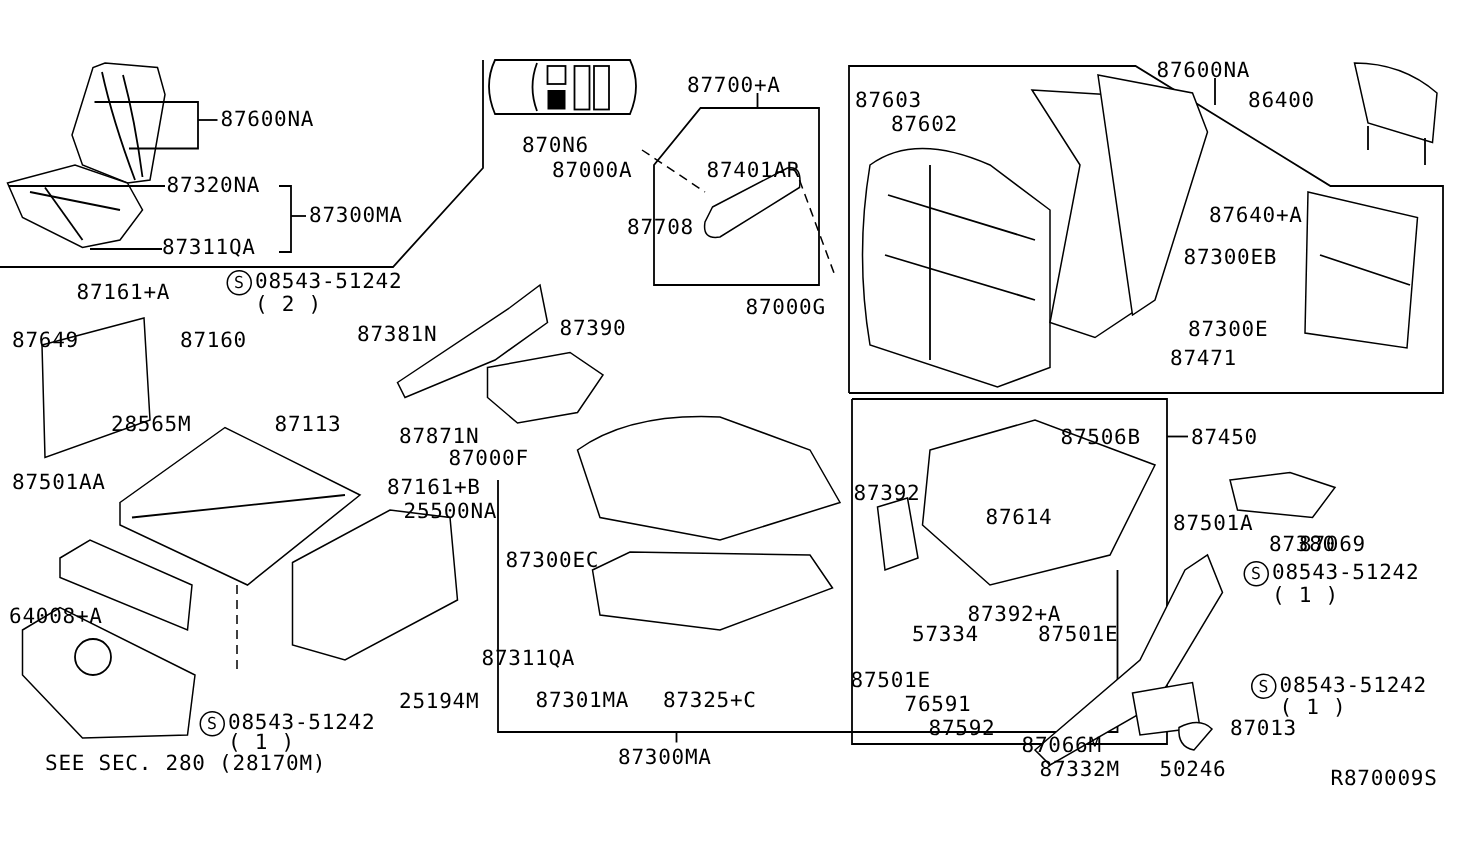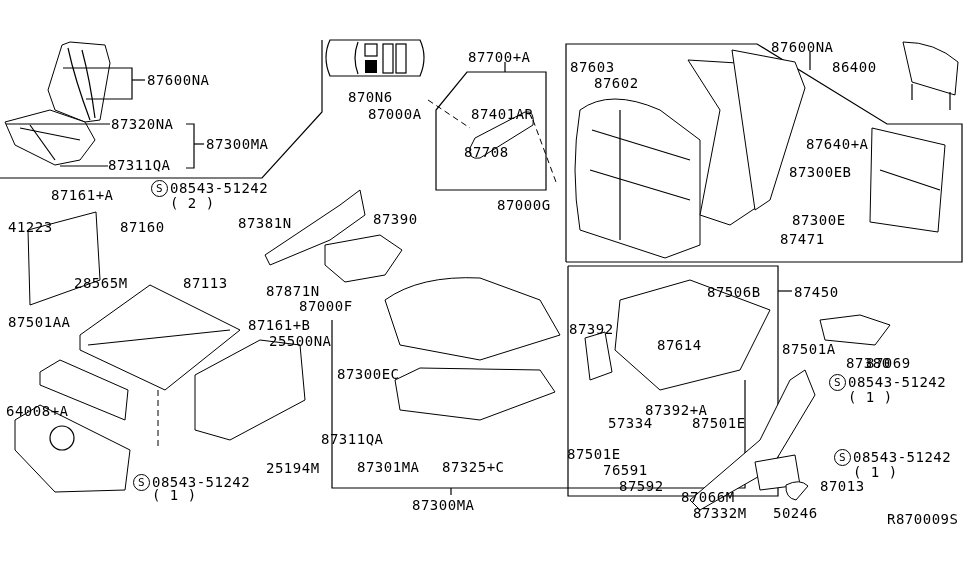--- a/index.html
+++ b/index.html
@@ -97,58 +97,59 @@
 
 
 <span class="lbl" style="left:147px;top:73px">87600NA</span>
 <span class="lbl" style="left:111px;top:117px">87320NA</span>
 <span class="lbl" style="left:206px;top:137px">87300MA</span>
 <span class="lbl" style="left:108px;top:158px">87311QA</span>
 
 
 <span class="lbl" style="left:348px;top:90px">870N6</span>
 <span class="lbl" style="left:368px;top:107px">87000A</span>
-<span class="lbl" style="left:468px;top:50px">87700+A</span>
+<span class="lbl" style="left:458px;top:50px">87700+A</span>
 <span class="lbl" style="left:471px;top:107px">87401AR</span>
-<span class="lbl" style="left:464px;top:145px">87708</span>
+<span class="lbl" style="left:418px;top:145px">87708</span>
 <span class="lbl" style="left:497px;top:198px">87000G</span>
 
 
 <span class="lbl" style="left:570px;top:60px">87603</span>
 <span class="lbl" style="left:594px;top:76px">87602</span>
 <span class="lbl" style="left:771px;top:40px">87600NA</span>
 <span class="lbl" style="left:832px;top:60px">86400</span>
 <span class="lbl" style="left:806px;top:137px">87640+A</span>
 <span class="lbl" style="left:789px;top:165px">87300EB</span>
 <span class="lbl" style="left:792px;top:213px">87300E</span>
 <span class="lbl" style="left:780px;top:232px">87471</span>
 
 
 <span class="lbl" style="left:51px;top:188px">87161+A</span>
-<span class="lbl" style="left:8px;top:220px">41223</span>
+<span class="lbl" style="left:8px;top:220px">87649</span>
 <span class="lbl" style="left:120px;top:220px">87160</span>
 <span class="lbl" style="left:74px;top:276px">28565M</span>
 <span class="lbl" style="left:183px;top:276px">87113</span>
 <span class="lbl" style="left:8px;top:315px">87501AA</span>
 <span class="lbl" style="left:151px;top:180px"><span class="s-icon">S</span><span>08543-51242</span></span>
 <span class="lbl" style="left:170px;top:196px">( 2 )</span>
 
 
 <span class="lbl" style="left:238px;top:216px">87381N</span>
 <span class="lbl" style="left:373px;top:212px">87390</span>
 <span class="lbl" style="left:266px;top:284px">87871N</span>
 <span class="lbl" style="left:299px;top:299px">87000F</span>
-<span class="lbl" style="left:248px;top:318px">87161+B</span>
+<span class="lbl" style="left:258px;top:318px">87161+B</span>
 <span class="lbl" style="left:269px;top:334px">25500NA</span>
 
 
 <span class="lbl" style="left:6px;top:404px">64008+A</span>
 <span class="lbl" style="left:266px;top:461px">25194M</span>
 <span class="lbl" style="left:133px;top:474px"><span class="s-icon">S</span><span>08543-51242</span></span>
 <span class="lbl" style="left:152px;top:488px">( 1 )</span>
+<span class="lbl" style="left:30px;top:502px">SEE SEC. 280 (28170M)</span>
 
 
 <span class="lbl" style="left:337px;top:367px">87300EC</span>
 <span class="lbl" style="left:321px;top:432px">87311QA</span>
 <span class="lbl" style="left:357px;top:460px">87301MA</span>
 <span class="lbl" style="left:442px;top:460px">87325+C</span>
 <span class="lbl" style="left:412px;top:498px">87300MA</span>
 
 
 <span class="lbl" style="left:707px;top:285px">87506B</span>

